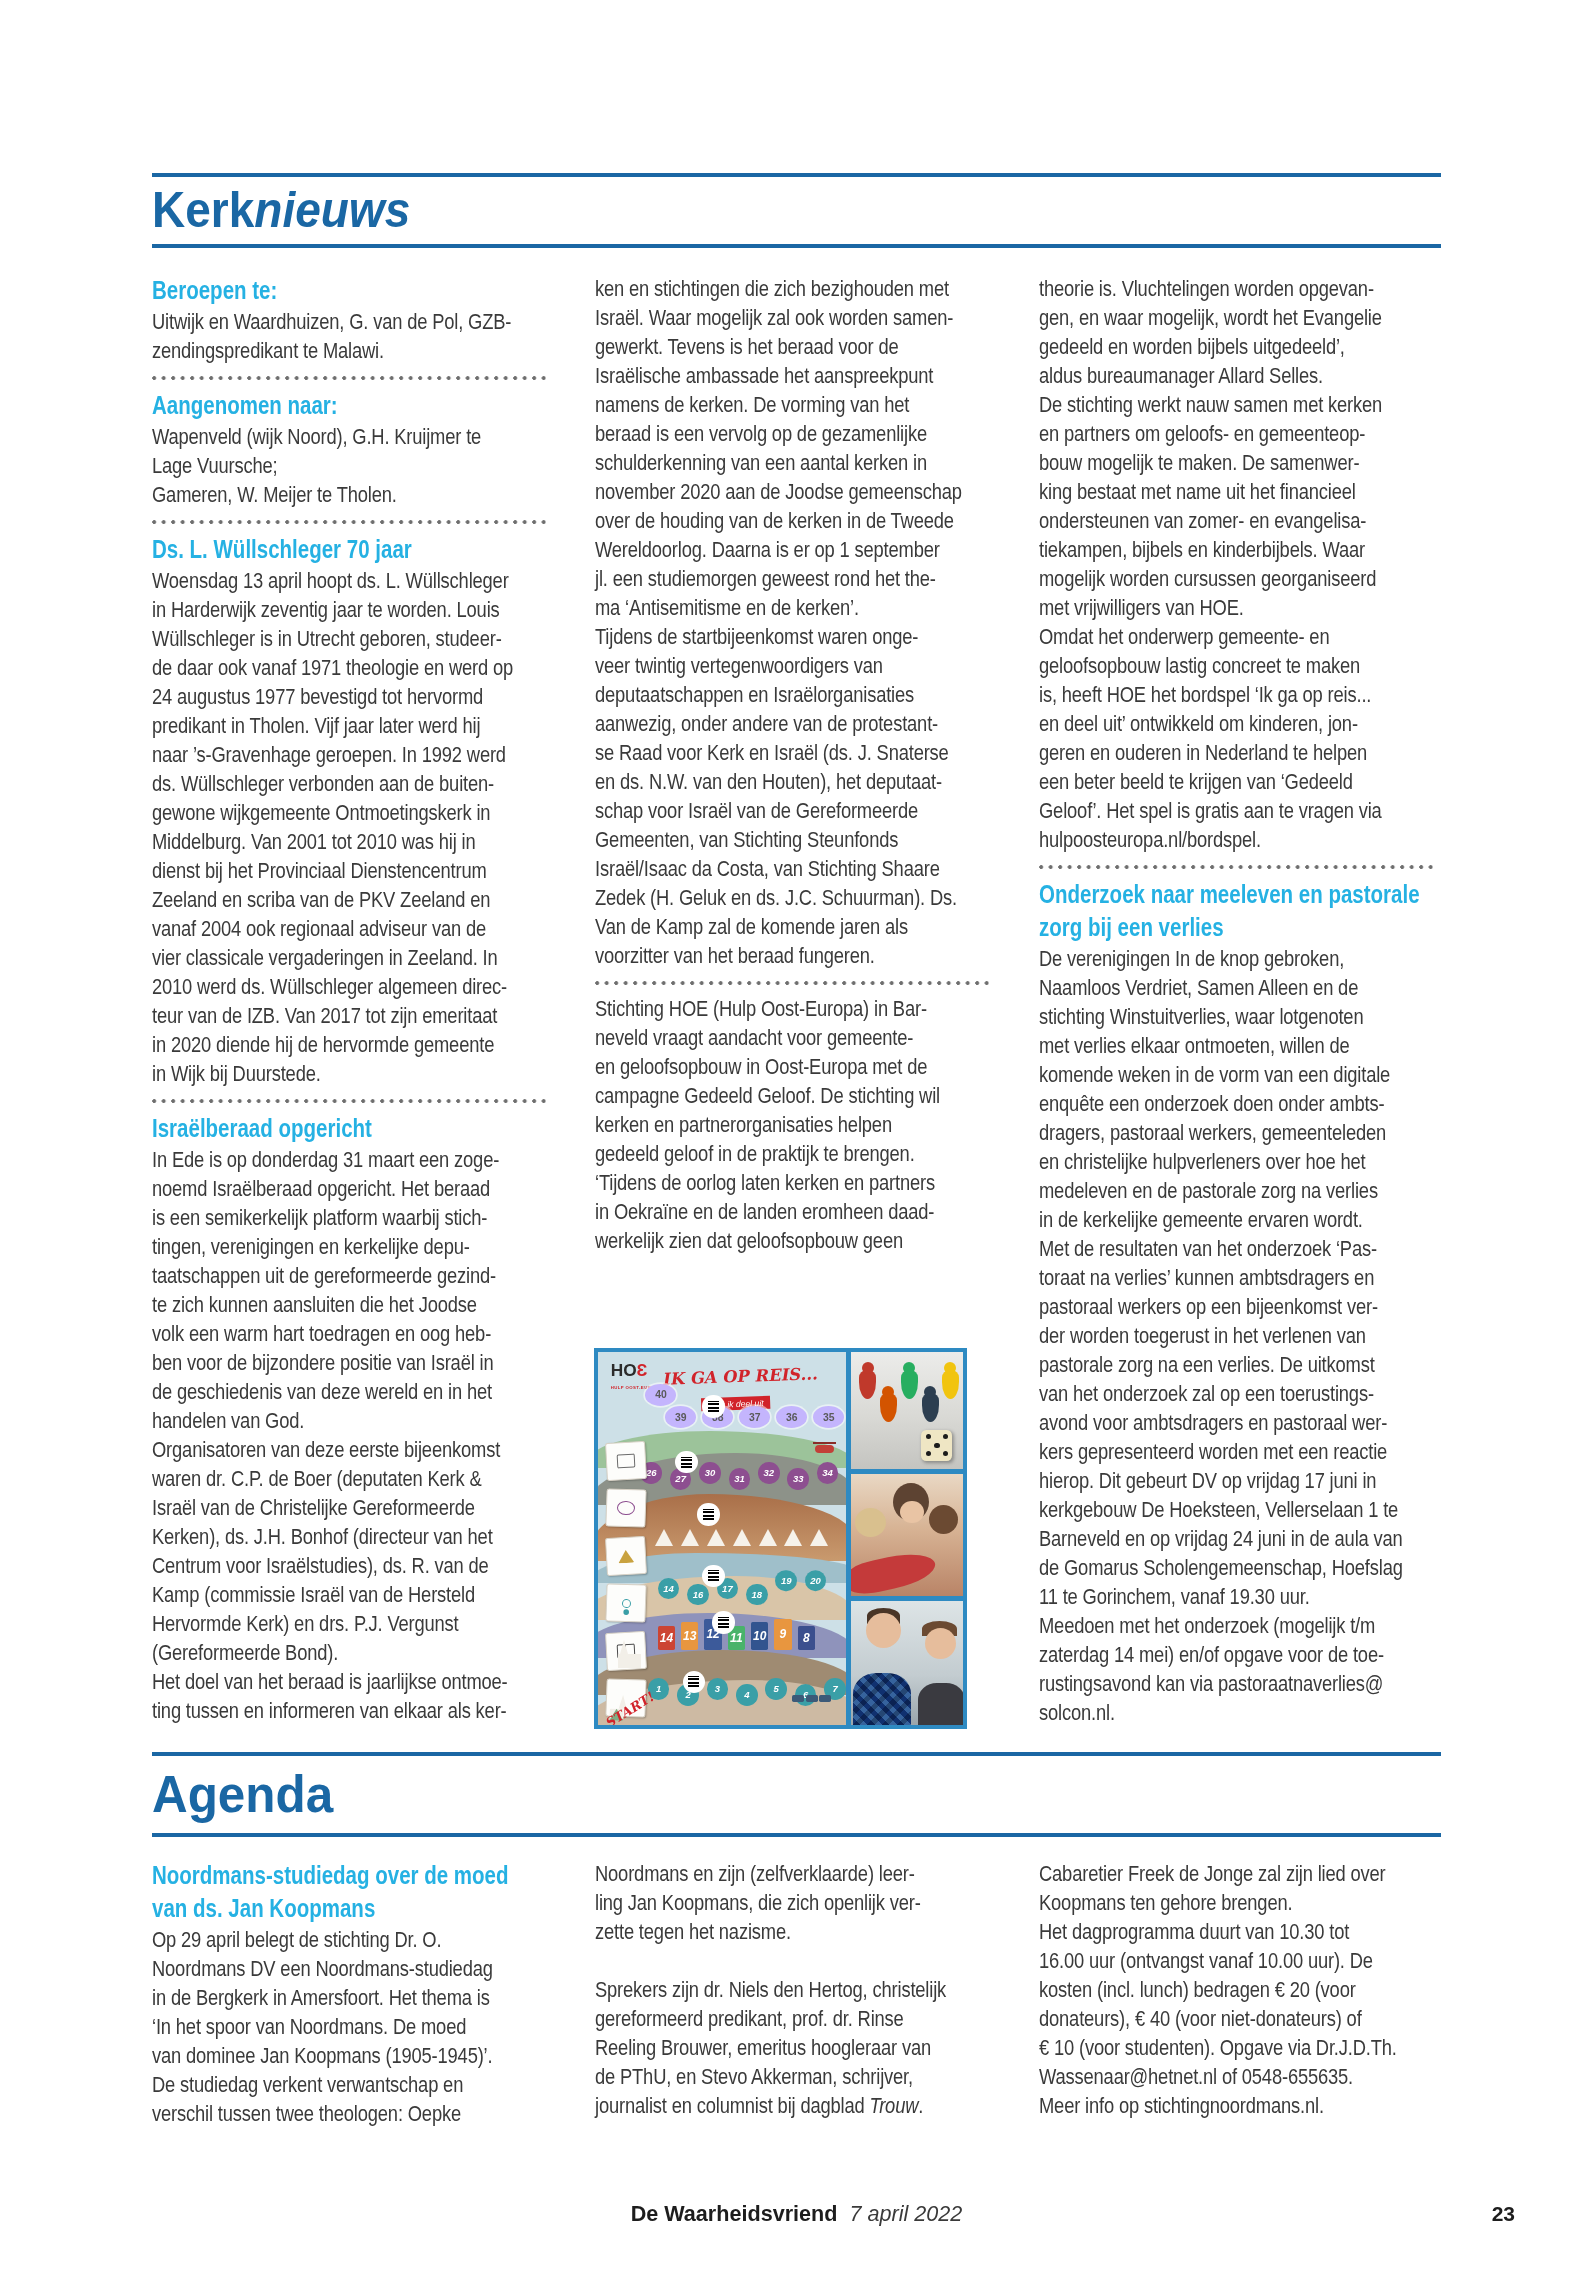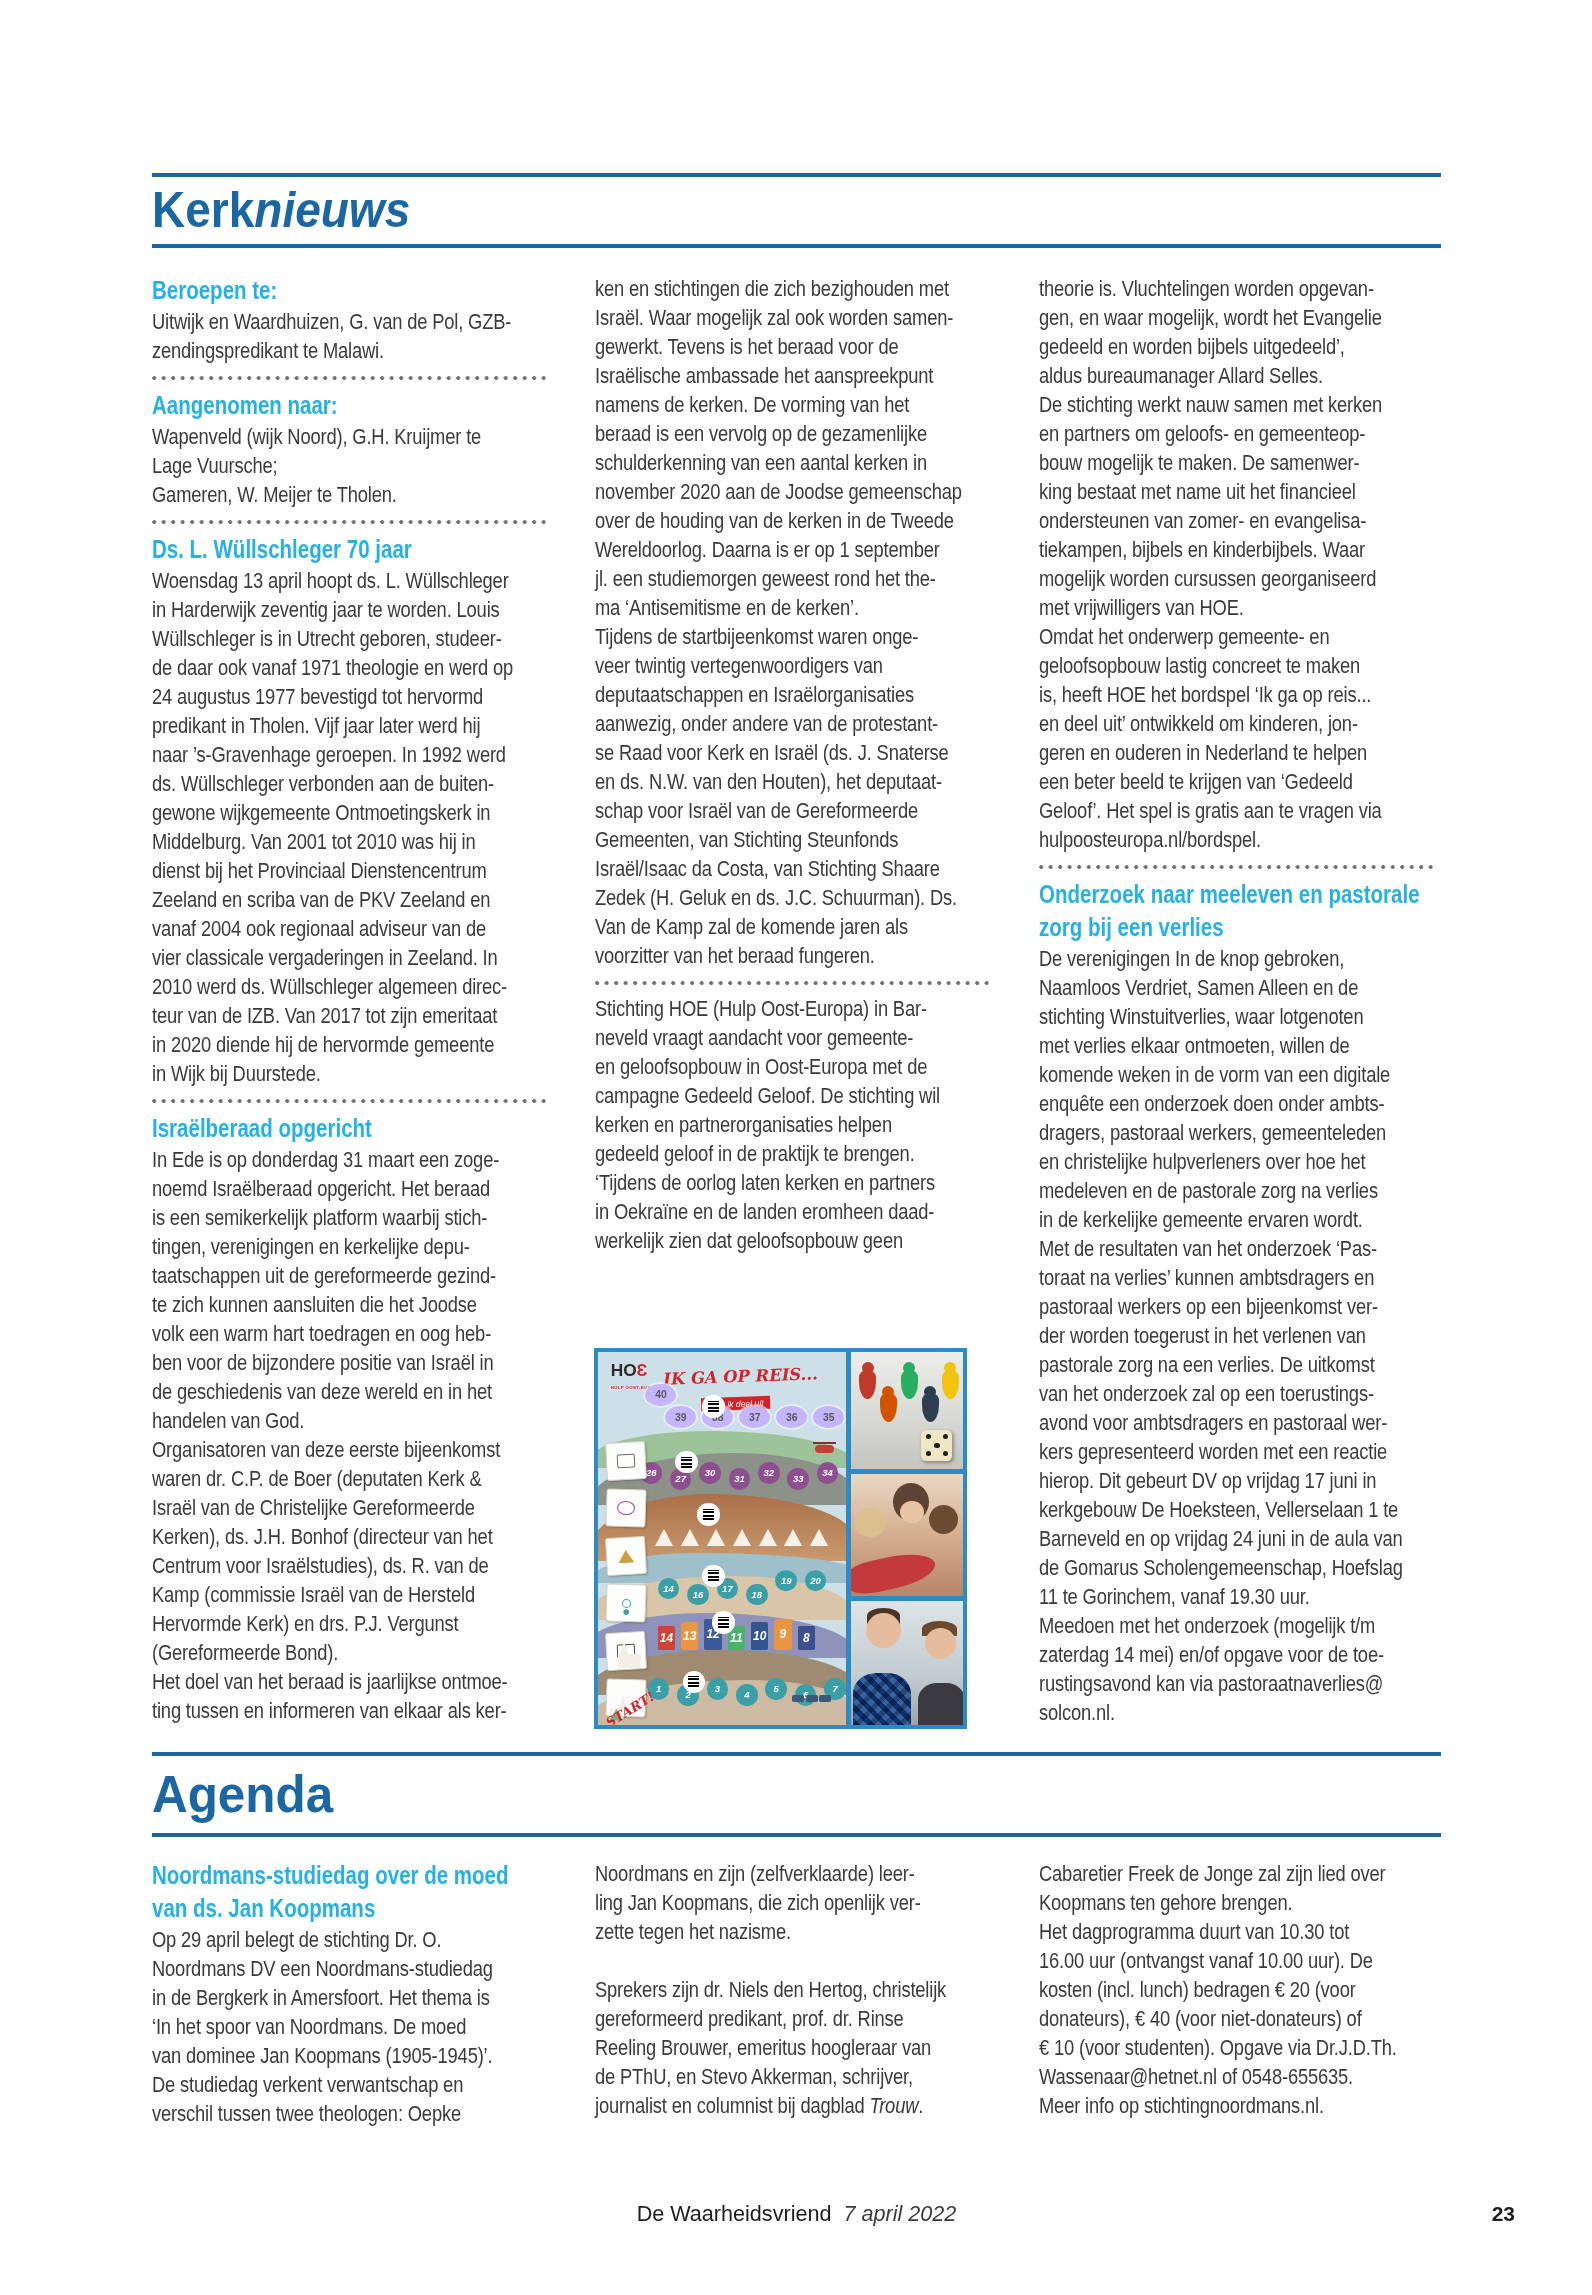--- a/index.html
+++ b/index.html
@@ -20,21 +20,21 @@
   .h-line{font-size:25px;line-height:33px;font-weight:700;color:#25b1e3;
           transform:scaleX(0.82);transform-origin:0 60%;}
   .bp,.bh{margin:0;}
   .spacer{height:29px;}
   .dotted{height:4.3px;margin:11.2px 0 8.6px 0;width:98%;
           background-image:radial-gradient(circle at 2.2px 2.2px,#6e6e6e 1.7px,rgba(0,0,0,0) 2.3px);
           background-size:9.5px 4.3px;background-repeat:repeat-x;}
   em{font-style:italic;}
   .footer{position:absolute;left:152px;top:2201px;width:1289px;text-align:center;
           font-size:21.6px;color:#1d1d1d;}
-  .footer b{font-weight:400;}
+  .footer b{font-weight:700;}
   .footer .date{font-style:italic;font-weight:400;color:#3a3a3a;}
   .pageno{position:absolute;left:1467px;top:2202px;width:48px;text-align:right;
           font-size:21px;font-weight:700;color:#1d1d1d;}
 
   
   .composite{margin-top:14px;width:373px;height:381px;background:#2e8ac2;
              box-sizing:border-box;padding:4.3px;display:grid;grid-template-columns:248px 1fr;gap:4.3px;}
   .board{position:relative;background:#cde0e7;overflow:hidden;padding-left:28px;}
   .band{position:absolute;left:-4%;width:108%;}
   .b-green{top:21%;height:10%;background:#9cc39a;border-radius:50% 60% 0 0/90% 100% 0 0;}

